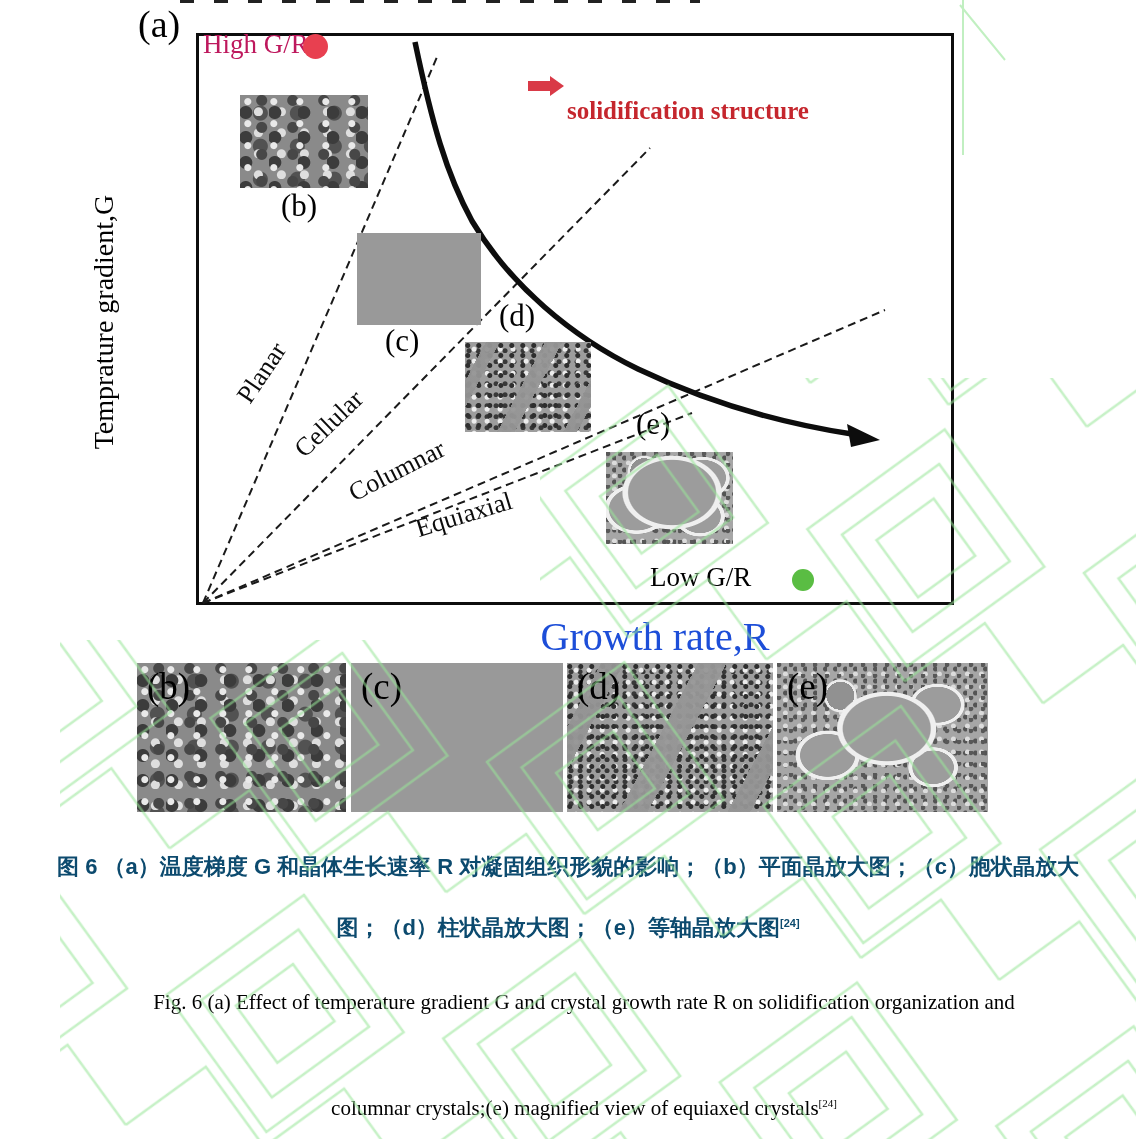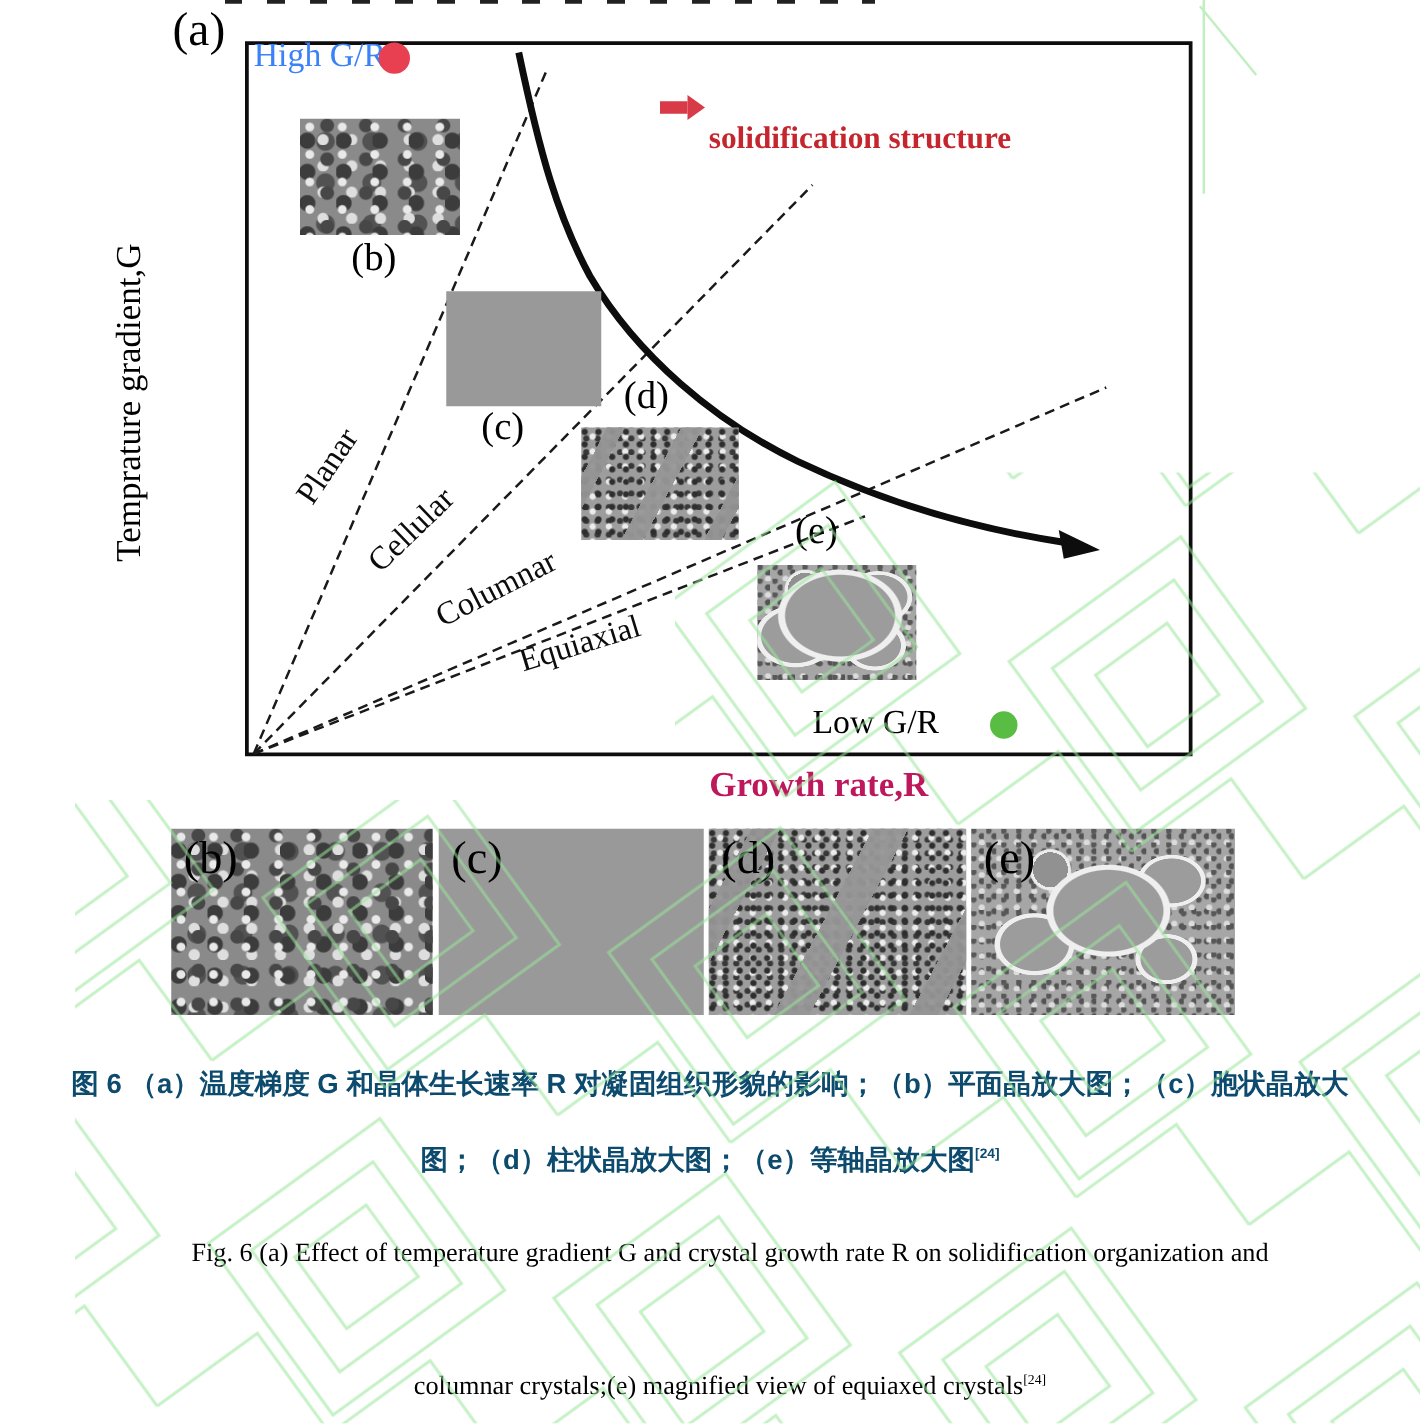--- a/index.html
+++ b/index.html
@@ -8,22 +8,22 @@
   
   .crop-marks{position:absolute;left:180px;top:0;width:520px;height:3px;
     background:repeating-linear-gradient(90deg,#222 0 14px,transparent 14px 34px);}
   .a-label{position:absolute;left:138px;top:2px;font-size:38px;color:#000;}
   .plot-frame{position:absolute;left:196px;top:33px;width:752px;height:566px;
     border:3px solid #0d0d0d;background:transparent;}
   .plot-svg{position:absolute;left:200px;top:33px;width:755px;height:572px;}
   .y-label{position:absolute;left:104px;top:322px;transform:translate(-50%,-50%) rotate(-90deg);
     white-space:nowrap;font-size:28px;color:#000;}
   .x-label{position:absolute;left:430px;top:613px;width:450px;text-align:center;
-    font-size:28px;color:#be185d;font-weight:bold;}
-  .high-gr{position:absolute;left:203px;top:29px;font-size:27px;color:#3b82f6;}
+    font-size:40px;color:#1d4ed8;}
+  .high-gr{position:absolute;left:203px;top:29px;font-size:27px;color:#be185d;}
   .low-gr{position:absolute;left:650px;top:562px;font-size:27px;color:#000;}
   .dot{display:inline-block;border-radius:50%;vertical-align:middle;}
   .dot-red{position:absolute;left:303px;top:34px;width:25px;height:25px;background:#e84050;}
   .dot-green{position:absolute;left:792px;top:569px;width:22px;height:22px;background:#5abd43;}
   .ann-arrow{position:absolute;left:528px;top:81px;width:22px;height:10px;background:#d93a47;}
   .ann-arrow::after{content:"";position:absolute;left:22px;top:-5px;width:0;height:0;
     border-left:14px solid #d93a47;border-top:10px solid transparent;border-bottom:10px solid transparent;}
   .ann-text{position:absolute;left:567px;top:60px;width:390px;font-size:25px;font-weight:bold;
     color:#c5262d;line-height:1.35;}
   .region-label{position:absolute;font-size:26px;color:#0c0c0c;white-space:nowrap;}

